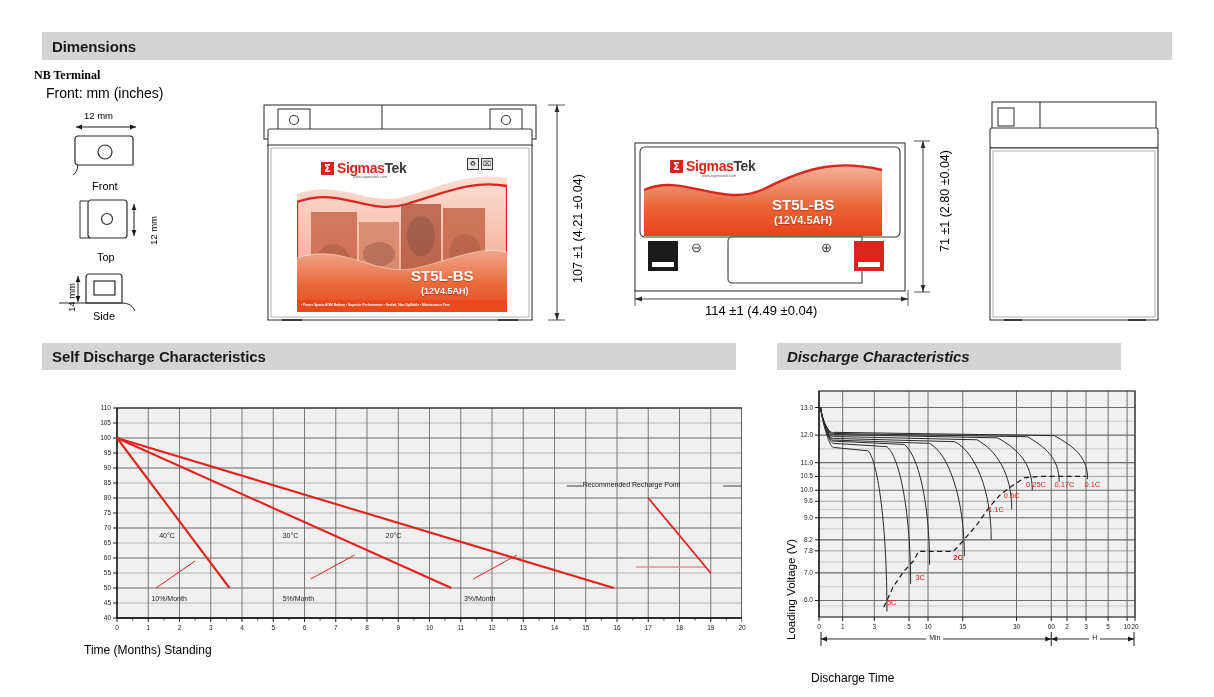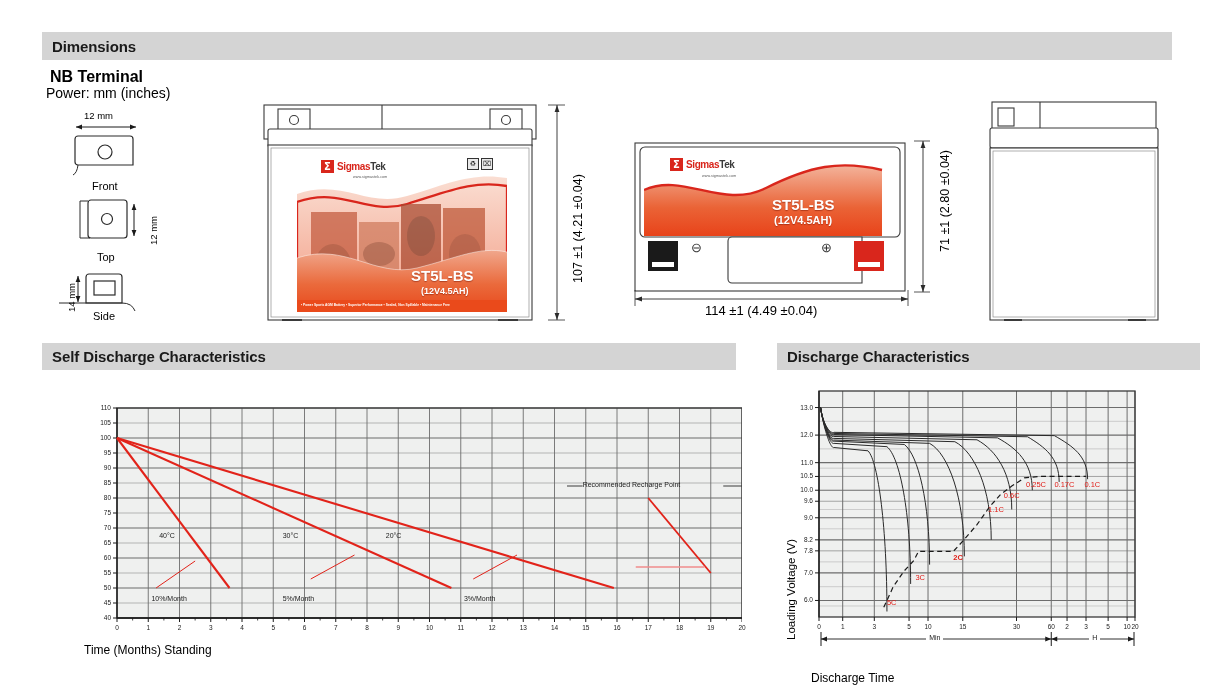--- a/index.html
+++ b/index.html
@@ -1,59 +1,59 @@
 <!DOCTYPE html>
 <html><head>
 <meta charset="utf-8">
 <style>
   html,body{margin:0;padding:0;background:#fff;}
   body{width:1214px;height:697px;position:relative;font-family:"Liberation Sans",sans-serif;color:#000;overflow:hidden;}
   .sec-header{position:absolute;background:#d4d4d4;display:flex;align-items:center;}
   .sec-header span{font-size:15px;font-weight:bold;color:#1a1a1a;padding-left:10px;letter-spacing:-0.1px;}
   
   #sec-dim{left:42px;top:32px;width:1130px;height:28px;}
-  #nb-title{position:absolute;left:50px;top:68px;font-size:16px;font-weight:bold;}
+  #nb-title{position:absolute;left:34px;top:68px;font-size:12px;font-weight:bold;font-family:Liberation Serif, serif;}
   #nb-unit{position:absolute;left:46px;top:85px;font-size:14px;}
   
   .tdim{position:absolute;font-size:9.5px;}
   .tlabel{position:absolute;font-size:11px;}
   .vert-text{position:absolute;font-size:9.5px;transform-origin:0 0;transform:rotate(-90deg);white-space:nowrap;}
   
   .batt-svg{position:absolute;}
   .dimtext-v{position:absolute;font-size:12.5px;white-space:nowrap;transform-origin:0 0;transform:rotate(-90deg);}
   .dimtext-h{position:absolute;font-size:13px;white-space:nowrap;}
   
   .lbl-wrap{position:absolute;overflow:hidden;background:#fff;}
   .lbl-brand{position:absolute;display:flex;align-items:center;}
   .sigma-box{width:13px;height:13px;background:#d9261c;color:#fff;font-weight:bold;font-size:10px;display:flex;align-items:center;justify-content:center;font-family:"DejaVu Sans",sans-serif;}
-  .brandtxt{font-size:10px;font-weight:bold;color:#3b3b3b;margin-left:3px;letter-spacing:-0.4px;}
+  .brandtxt{font-size:14px;font-weight:bold;color:#3b3b3b;margin-left:3px;letter-spacing:-0.4px;}
   .brandtxt i{color:#d9261c;font-style:normal;}
   .www{position:absolute;font-size:3.6px;color:#555;letter-spacing:0.1px;}
   .modeltxt{position:absolute;color:#fff;font-weight:bold;text-shadow:0 1px 1px rgba(120,20,0,.5);}
   .tagline{position:absolute;font-size:3.3px;color:#fff;font-weight:bold;white-space:nowrap;}
   .ricons{position:absolute;display:flex;gap:2px;}
   .ricon{width:10px;height:10px;border:0.8px solid #333;display:flex;align-items:center;justify-content:center;font-size:7px;color:#222;background:#e9e9e9;}
   
   #sec-self{left:42px;top:343px;width:694px;height:27px;}
-  #sec-dis{left:777px;top:343px;width:423px;height:27px;}
+  #sec-dis{left:777px;top:343px;width:344px;height:27px;font-style:italic;}
   .axis-title{position:absolute;font-size:12px;white-space:nowrap;}
   .axis-title-v{position:absolute;font-size:11.5px;white-space:nowrap;transform-origin:0 0;transform:rotate(-90deg);}
   .tick-lab{position:absolute;font-size:6.5px;color:#1a1a1a;text-align:right;}
   .tick-lab-x{position:absolute;font-size:6.5px;color:#1a1a1a;text-align:center;}
   .ann{position:absolute;font-size:7px;color:#1a1a1a;white-space:nowrap;}
   .ann-red{position:absolute;font-size:7.5px;color:#e01b15;white-space:nowrap;font-weight:normal;}
 </style>
 </head>
 <body>
 
 <div class="sec-header" id="sec-dim">
   <span>Dimensions</span>
 </div>
 <div id="nb-title">NB Terminal</div>
-<div id="nb-unit">Power: mm (inches)</div>
+<div id="nb-unit">Front: mm (inches)</div>
 
 <div>
 
   <div class="tdim" style="left:84px;top:110px;">12 mm</div>
   <svg class="batt-svg" style="left:74px;top:122px;" width="70" height="10">
     <line x1="2" y1="5" x2="62" y2="5" stroke="#1a1a1a" stroke-width="1"></line>
     <polygon points="2,5 8,2.4 8,7.6" fill="#1a1a1a"></polygon>
     <polygon points="62,5 56,2.4 56,7.6" fill="#1a1a1a"></polygon>
   </svg>
 

